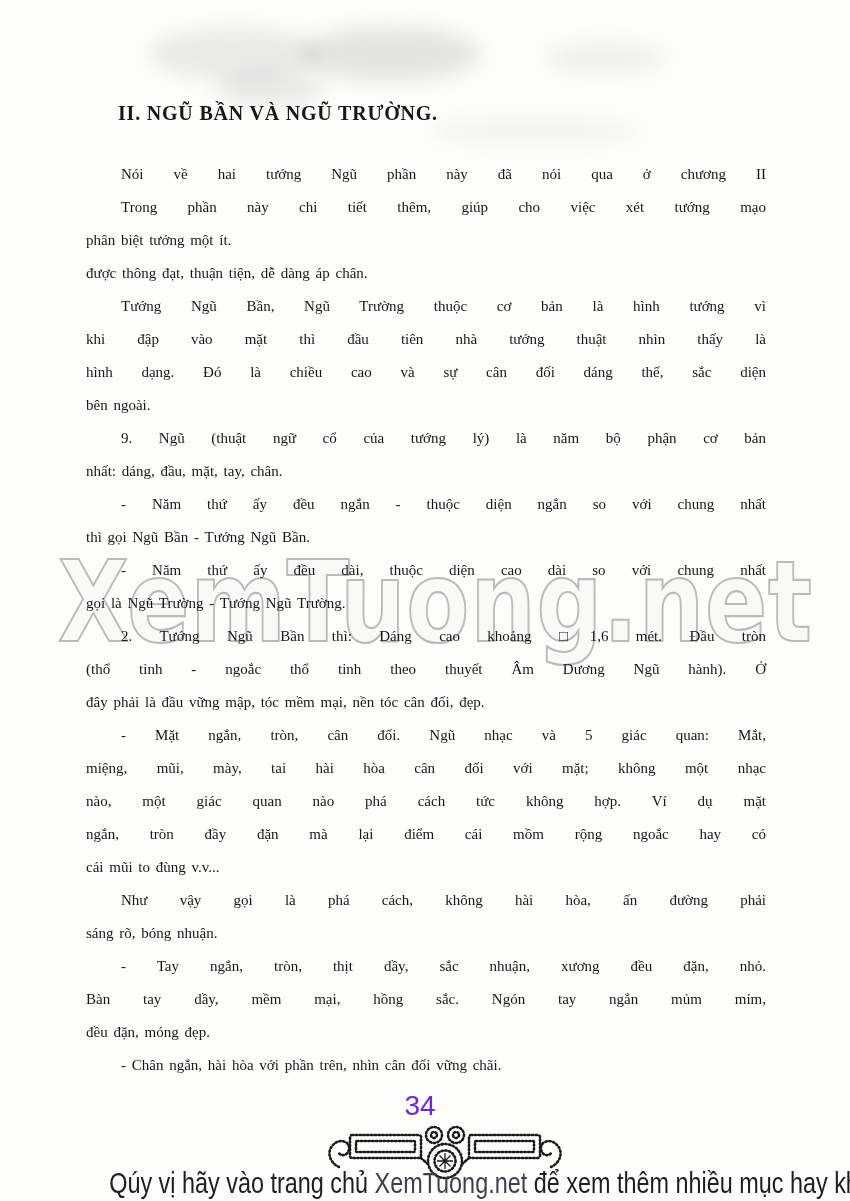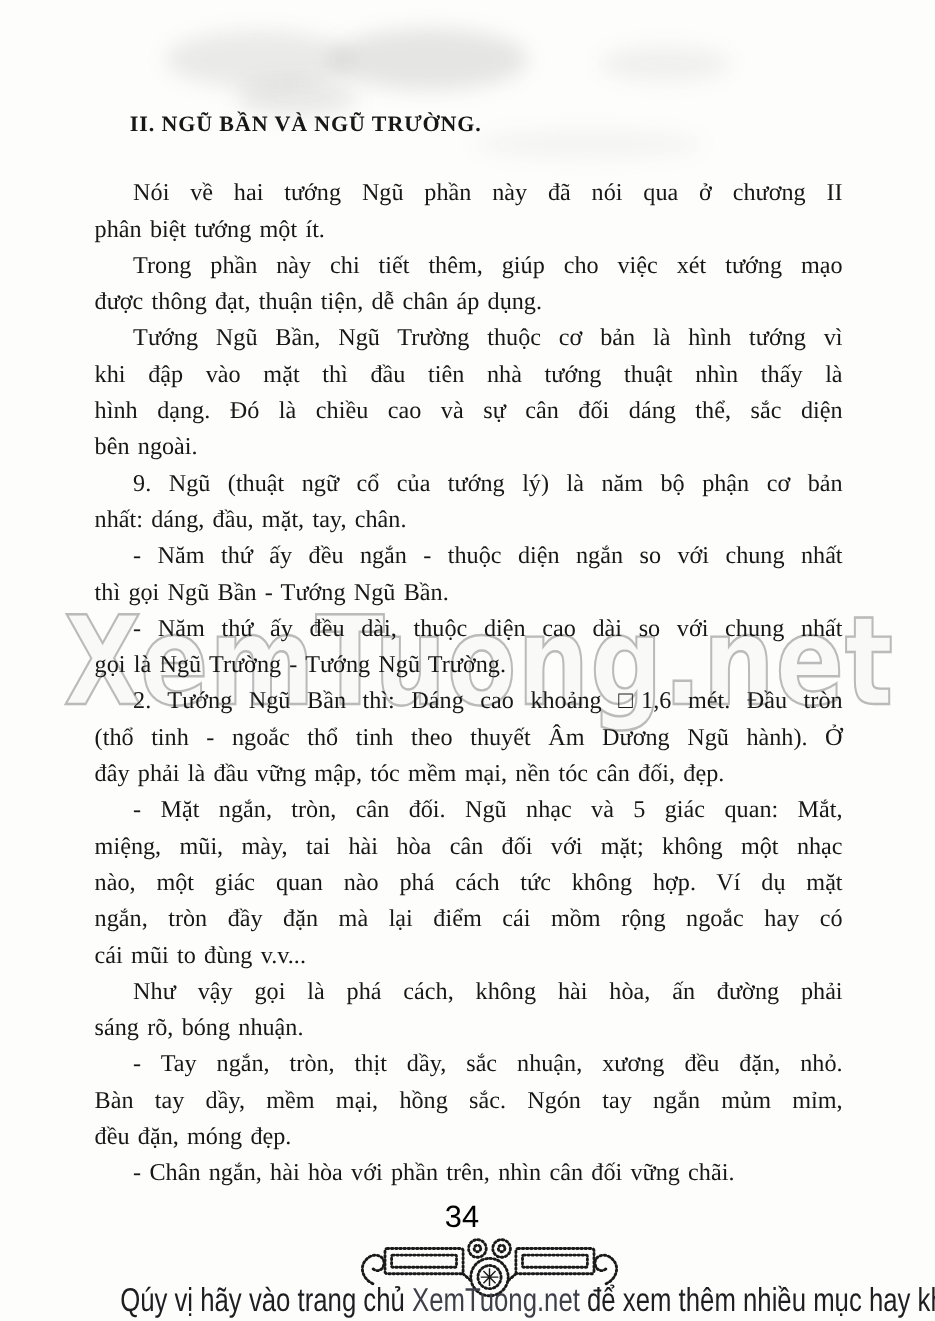--- a/index.html
+++ b/index.html
@@ -58,38 +58,38 @@
   }
 
   .content {
     position: absolute;
     top: 158px;
     left: 86px;
     width: 680px;
     z-index: 2;
   }
   .line {
-    font-size: 22px;
+    font-size: 15px;
     line-height: 33px;
     word-spacing: 2px;
     text-align: justify;
     white-space: normal;
   }
   .line.just { text-align-last: justify; }
   .line.ind  { text-indent: 35px; }
 
   .pagenum {
     position: absolute;
     top: 1090px;
     left: 0; right: 10px;
     z-index: 2;
     text-align: center;
     font-family: "Liberation Sans", sans-serif;
     font-size: 28px;
-    color: #000000;
+    color: #6d28d9;
   }
 
   .ornament {
     position: absolute;
     top: 1119px;
     left: 323px;
     z-index: 1;
   }
 
   .footer {
@@ -123,23 +123,23 @@
   <div class="smudge s3"></div>
   <div class="smudge s4"></div>
   <div class="smudge s5"></div>
 
   <div class="watermark">XemTuong.net</div>
 
   <div class="heading">II. NGŨ BẦN VÀ NGŨ TRƯỜNG.</div>
 
   <div class="content">
     <div class="line ind just">Nói về hai tướng Ngũ phần này đã nói qua ở chương II</div>
+    <div class="line ind just">Trong phần này chi tiết thêm, giúp cho việc xét tướng mạo</div>
     <div class="line">phân biệt tướng một ít.</div>
-    <div class="line ind just">Trong phần này chi tiết thêm, giúp cho việc xét tướng mạo</div>
-    <div class="line">được thông đạt, thuận tiện, dễ chân áp dụng.</div>
+    <div class="line">được thông đạt, thuận tiện, dễ dàng áp chân.</div>
     <div class="line ind just">Tướng Ngũ Bần, Ngũ Trường thuộc cơ bản là hình tướng vì</div>
     <div class="line just">khi đập vào mặt thì đầu tiên nhà tướng thuật nhìn thấy là</div>
     <div class="line just">hình dạng. Đó là chiều cao và sự cân đối dáng thể, sắc diện</div>
     <div class="line">bên ngoài.</div>
     <div class="line ind just">9. Ngũ (thuật ngữ cổ của tướng lý) là năm bộ phận cơ bản</div>
     <div class="line">nhất: dáng, đầu, mặt, tay, chân.</div>
     <div class="line ind just">- Năm thứ ấy đều ngắn - thuộc diện ngắn so với chung nhất</div>
     <div class="line">thì gọi Ngũ Bần - Tướng Ngũ Bần.</div>
     <div class="line ind just">- Năm thứ ấy đều dài, thuộc diện cao dài so với chung nhất</div>
     <div class="line">gọi là Ngũ Trường - Tướng Ngũ Trường.</div>

